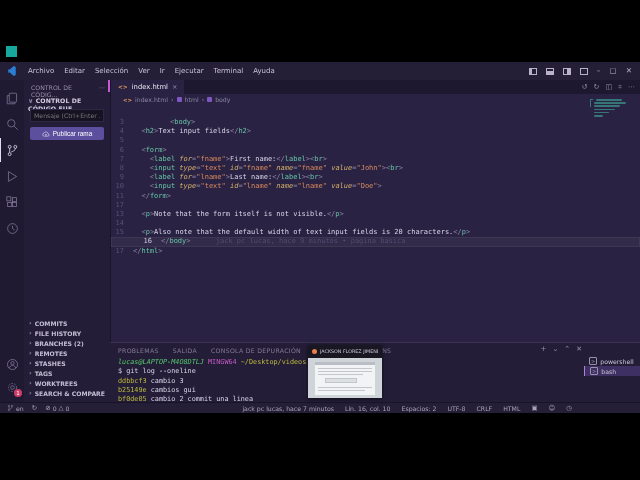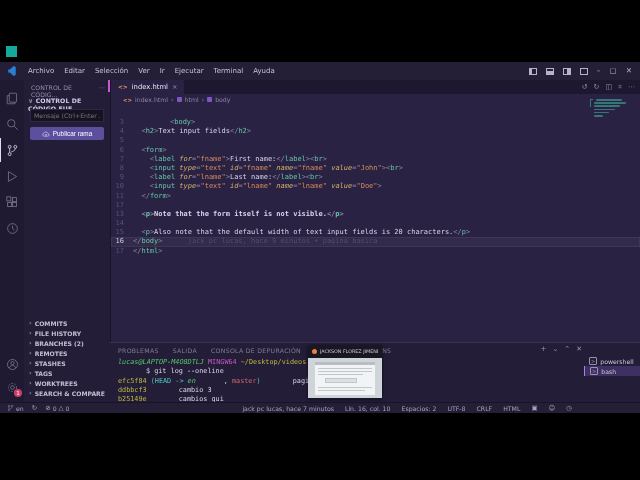--- a/index.html
+++ b/index.html
@@ -56,40 +56,40 @@
   .tab-ficon{color:#e8985a;font-weight:bold;font-size:5.8px;}
   .tab-close{color:#9a92ad;font-size:6.5px;}
   .ed-actions{position:absolute;right:5px;top:0;height:14px;display:flex;align-items:center;gap:6px;color:#9a92ad;font-size:7px;}
   .breadcrumb{position:absolute;left:0;top:14px;right:0;height:11px;display:flex;align-items:center;gap:3px;
               padding-left:12px;font-size:6.2px;color:#8d86a3;}
   .bc-sym{width:5px;height:5px;background:#7e57c2;border-radius:1px;display:inline-block;}
   .bc-file{color:#e8985a;font-weight:bold;font-size:5.4px;}
   .code-area{position:absolute;left:0;top:25px;right:0;bottom:0;padding-top:13px;overflow:hidden;
              font-family:"DejaVu Sans Mono","Liberation Mono",monospace;font-size:7px;}
   .code-line{height:9.2px;line-height:9.2px;white-space:pre;display:flex;}
-  .code-line.current{background:rgba(255,255,255,.045);box-shadow:inset 0 0 0 .5px rgba(255,255,255,.12);}
+  .code-line.current{background:rgba(255,255,255,.045);box-shadow:inset 0 0 0 .5px rgba(255,255,255,.12);padding-left:28px;}
   .gutter{flex:0 0 22px;text-align:right;padding-right:9px;color:#59507a;}
   .gutter.act{color:#cfc9e2;}
   .c-pn{color:#8f86a8;} .c-tg{color:#66c7a8;} .c-at{color:#d7b26d;font-style:italic;}
   .c-st{color:#d98a5e;} .c-tx{color:#d9d4ea;} .c-bl{color:#554c70;}
   .watermark{position:absolute;right:8px;top:19px;width:38px;height:26px;opacity:.6;}
   .wm-line{height:1.6px;background:#3fae9b;margin-bottom:1.6px;border-radius:1px;}
   .wm-curl{position:absolute;left:-4px;top:0;width:3px;height:8px;border-left:1.6px solid #3fae9b;border-top:1.6px solid #3fae9b;}
 
   
   .panel{position:absolute;left:110px;top:280px;width:530px;height:122px;background:#241d38;border-top:1px solid #3a3153;}
   .panel-tabs{position:absolute;left:8px;top:0;height:15px;display:flex;gap:14px;align-items:center;}
   .panel-tab{font-size:6.2px;letter-spacing:.3px;color:#837b96;padding:2px 0;}
   .panel-tab.active{color:#e6e1f0;border-bottom:1px solid #b58ee6;}
   .panel-actions{position:absolute;right:58px;top:2px;display:flex;gap:6px;color:#9a92ad;font-size:7px;}
   .term{position:absolute;left:8px;top:15px;right:58px;bottom:0;overflow:hidden;
         font-family:"DejaVu Sans Mono","Liberation Mono",monospace;font-size:6.8px;}
   .term-line{height:9.3px;line-height:9.3px;white-space:pre;}
   .t-g{color:#53c96a;font-style:italic;} .t-m{color:#c45ac4;} .t-y{color:#bdb93c;} .t-c{color:#4fc9c2;}
-  .t-r{color:#d16969;} .t-w{color:#d8d4e8;margin-left:28px;}
+  .t-r{color:#d16969;} .t-w{color:#d8d4e8;}
   .term-side{position:absolute;right:0;top:13px;width:56px;bottom:0;}
   .ts-row{height:10px;display:flex;align-items:center;gap:3px;padding-left:5px;font-size:6.2px;color:#cac4da;}
   .ts-row.active{background:rgba(130,100,210,.28);border-left:1.5px solid #b180d7;}
   .ts-ico{font-size:5px;border:.5px solid #9a92ad;padding:0 1px;color:#9a92ad;border-radius:1px;}
 
   
   .statusbar{position:absolute;left:0;top:340px;width:640px;height:11px;background:#241e36;border-top:1px solid #18132a;
              display:flex;align-items:center;color:#aaa3bd;font-size:6.2px;}
   .st-left{display:flex;align-items:center;gap:8px;padding-left:7px;}
   .st-right{position:absolute;right:68px;display:flex;align-items:center;gap:11px;}
@@ -286,21 +286,21 @@
           <div class="code-line"><span class="gutter">3</span><span style="white-space: pre; margin-left: 37px;"><span class="c-pn">&lt;</span><span class="c-tg">body</span><span class="c-pn">&gt;</span></span></div>
           <div class="code-line"><span class="gutter">4</span><span style="white-space: pre;"><span class="c-tx">  </span><span class="c-pn">&lt;</span><span class="c-tg">h2</span><span class="c-pn">&gt;</span><span class="c-tx">Text input fields</span><span class="c-pn">&lt;/</span><span class="c-tg">h2</span><span class="c-pn">&gt;</span></span></div>
           <div class="code-line"><span class="gutter">5</span><span style="white-space: pre;"></span></div>
           <div class="code-line"><span class="gutter">6</span><span style="white-space: pre;"><span class="c-tx">  </span><span class="c-pn">&lt;</span><span class="c-tg">form</span><span class="c-pn">&gt;</span></span></div>
           <div class="code-line"><span class="gutter">7</span><span style="white-space: pre;"><span class="c-tx">    </span><span class="c-pn">&lt;</span><span class="c-tg">label</span><span class="c-at"> for</span><span class="c-pn">=</span><span class="c-st">"fname"</span><span class="c-pn">&gt;</span><span class="c-tx">First name:</span><span class="c-pn">&lt;/</span><span class="c-tg">label</span><span class="c-pn">&gt;&lt;</span><span class="c-tg">br</span><span class="c-pn">&gt;</span></span></div>
           <div class="code-line"><span class="gutter">8</span><span style="white-space: pre;"><span class="c-tx">    </span><span class="c-pn">&lt;</span><span class="c-tg">input</span><span class="c-at"> type</span><span class="c-pn">=</span><span class="c-st">"text"</span><span class="c-at"> id</span><span class="c-pn">=</span><span class="c-st">"fname"</span><span class="c-at"> name</span><span class="c-pn">=</span><span class="c-st">"fname"</span><span class="c-at"> value</span><span class="c-pn">=</span><span class="c-st">"John"</span><span class="c-pn">&gt;&lt;</span><span class="c-tg">br</span><span class="c-pn">&gt;</span></span></div>
           <div class="code-line"><span class="gutter">9</span><span style="white-space: pre;"><span class="c-tx">    </span><span class="c-pn">&lt;</span><span class="c-tg">label</span><span class="c-at"> for</span><span class="c-pn">=</span><span class="c-st">"lname"</span><span class="c-pn">&gt;</span><span class="c-tx">Last name:</span><span class="c-pn">&lt;/</span><span class="c-tg">label</span><span class="c-pn">&gt;&lt;</span><span class="c-tg">br</span><span class="c-pn">&gt;</span></span></div>
           <div class="code-line"><span class="gutter">10</span><span style="white-space: pre;"><span class="c-tx">    </span><span class="c-pn">&lt;</span><span class="c-tg">input</span><span class="c-at"> type</span><span class="c-pn">=</span><span class="c-st">"text"</span><span class="c-at"> id</span><span class="c-pn">=</span><span class="c-st">"lname"</span><span class="c-at"> name</span><span class="c-pn">=</span><span class="c-st">"lname"</span><span class="c-at"> value</span><span class="c-pn">=</span><span class="c-st">"Doe"</span><span class="c-pn">&gt;</span></span></div>
           <div class="code-line"><span class="gutter">11</span><span style="white-space: pre;"><span class="c-tx">  </span><span class="c-pn">&lt;/</span><span class="c-tg">form</span><span class="c-pn">&gt;</span></span></div>
           <div class="code-line"><span class="gutter">17</span><span style="white-space: pre;"></span></div>
-          <div class="code-line"><span class="gutter">13</span><span style="white-space: pre; font-weight: bold;"><span class="c-tx">  </span><span class="c-pn">&lt;</span><span class="c-tg">p</span><span class="c-pn">&gt;</span><span class="c-tx">Note that the form itself is not visible.</span><span class="c-pn">&lt;/</span><span class="c-tg">p</span><span class="c-pn">&gt;</span></span></div>
+          <div class="code-line"><span class="gutter">13</span><span style="white-space: pre;"><span class="c-tx">  </span><span class="c-pn">&lt;</span><span class="c-tg">p</span><span class="c-pn">&gt;</span><span class="c-tx">Note that the form itself is not visible.</span><span class="c-pn">&lt;/</span><span class="c-tg">p</span><span class="c-pn">&gt;</span></span></div>
           <div class="code-line"><span class="gutter">14</span><span style="white-space: pre;"></span></div>
           <div class="code-line"><span class="gutter">15</span><span style="white-space: pre;"><span class="c-tx">  </span><span class="c-pn">&lt;</span><span class="c-tg">p</span><span class="c-pn">&gt;</span><span class="c-tx">Also note that the default width of text input fields is 20 characters.</span><span class="c-pn">&lt;/</span><span class="c-tg">p</span><span class="c-pn">&gt;</span></span></div>
           <div class="code-line current"><span class="gutter act">16</span><span style="white-space: pre;"><span class="c-pn">&lt;/</span><span class="c-tg">body</span><span class="c-pn">&gt;</span><span class="c-bl">      jack pc lucas, hace 9 minutos • pagina basica</span></span></div>
           <div class="code-line"><span class="gutter">17</span><span style="white-space: pre;"><span class="c-pn">&lt;/</span><span class="c-tg">html</span><span class="c-pn">&gt;</span></span></div>
         </div>
       <div class="watermark">
         <span class="wm-curl"></span>
         <div class="wm-line" style="width:26px;margin-left:2px;"></div>
         <div class="wm-line" style="width:32px;"></div>
         <div class="wm-line" style="width:26px;"></div>
@@ -320,21 +320,20 @@
         </div>
       <div class="panel-actions">
           <span>+</span>
           <span>⌄</span>
           <span>⌃</span>
           <span>✕</span>
         </div>
       <div class="term">
           <div class="term-line"><span class="t-g">lucas@LAPTOP-M4O8DTLJ </span><span class="t-m">MINGW64 </span><span class="t-y">~/Desktop/videos </span><span class="t-c">(en)</span></div>
           <div class="term-line"><span class="t-w">$ git log --oneline</span></div>
-          <div class="term-line"><span class="t-y">efc5f84 </span><span class="t-c">(HEAD -&gt; </span><span class="t-g">en</span><span class="t-w">, </span><span class="t-r">master</span><span class="t-c">) </span><span class="t-w">pagina basica</span></div>
           <div class="term-line"><span class="t-y">ddbbcf3 </span><span class="t-w">cambio 3</span></div>
           <div class="term-line"><span class="t-y">b25149e </span><span class="t-w">cambios gui</span></div>
           <div class="term-line"><span class="t-y">bf0de05 </span><span class="t-w">cambio 2 commit una linea</span></div>
         </div>
       <div class="term-side">
           <div class="ts-row">
             <span class="ts-ico">&gt;</span>
             <span>powershell</span>
           </div>
           <div class="ts-row active">

